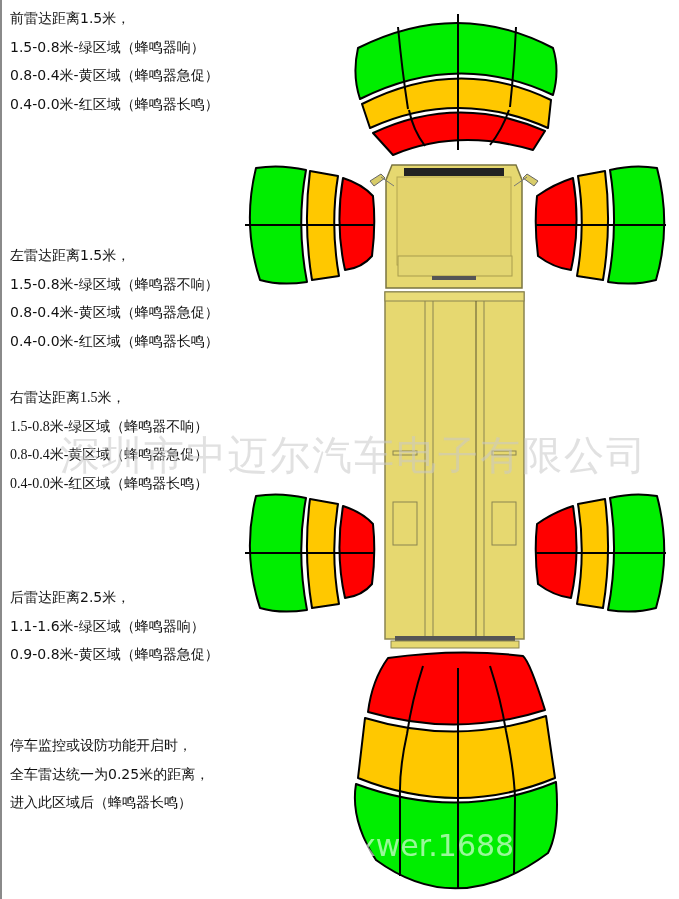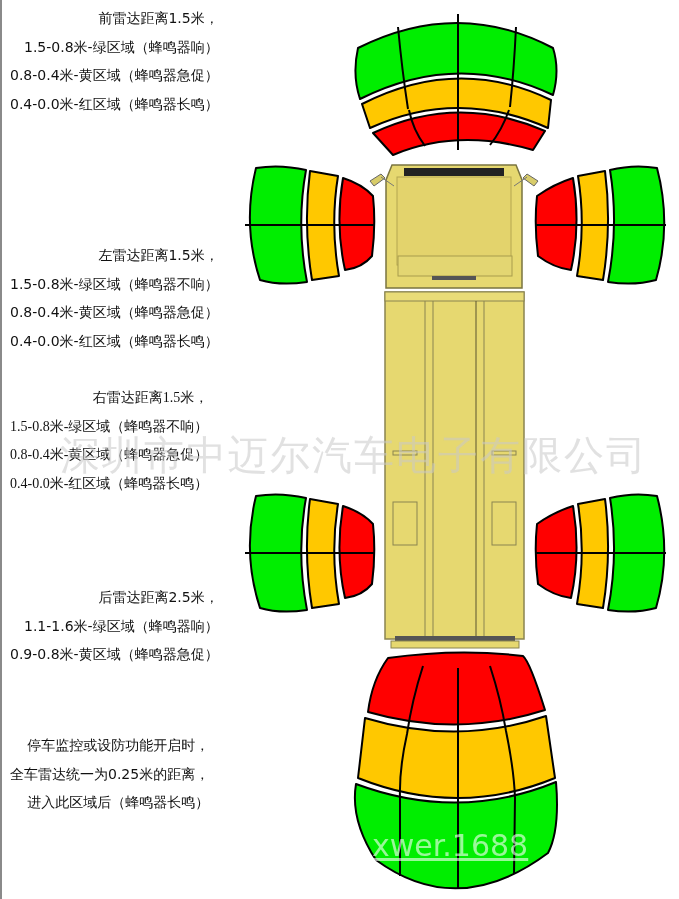--- a/index.html
+++ b/index.html
@@ -4,33 +4,33 @@
 <style>
   html, body { margin: 0; padding: 0; }
   body {
     width: 679px; height: 899px; position: relative; overflow: hidden;
     background: #ffffff;
     font-family: "DejaVu Sans", "Liberation Sans", sans-serif;
     color: #111;
   }
   .left-rule { position: absolute; left: 0; top: 0; width: 2px; height: 899px; background: #8a8a8a; }
   .text-block { position: absolute; left: 10px; font-size: 14px; line-height: 28.5px; white-space: nowrap; }
-  .text-block div { height: 28.5px; text-align: right; }
+  .text-block div { height: 28.5px; }
   #front-text { top: 4px; }
   #left-text { top: 241px; }
   #right-text { top: 384px; font-family: Liberation Serif, serif; }
   #rear-text { top: 583px; }
   #park-text { top: 731px; }
   svg.diagram { position: absolute; left: 0; top: 0; }
   .watermark {
     position: absolute; color: rgba(200,200,200,0.55); white-space: nowrap;
     pointer-events: none;
   }
   #wm-company { left: 60px; top: 428px; font-size: 40px; letter-spacing: 2px; }
-  #wm-site { left: 372px; top: 828px; font-size: 30px; color: rgba(255,255,255,0.6); text-decoration: underline; }
+  #wm-site { left: 358px; top: 828px; font-size: 30px; color: rgba(255,255,255,0.6); }
 </style>
 </head>
 <body>
 
 <div class="left-rule"></div>
 
 <div class="text-block" id="front-text">
   <div>前雷达距离1.5米，</div>
   <div>1.5-0.8米-绿区域（蜂鸣器响）</div>
   <div>0.8-0.4米-黄区域（蜂鸣器急促）</div>

